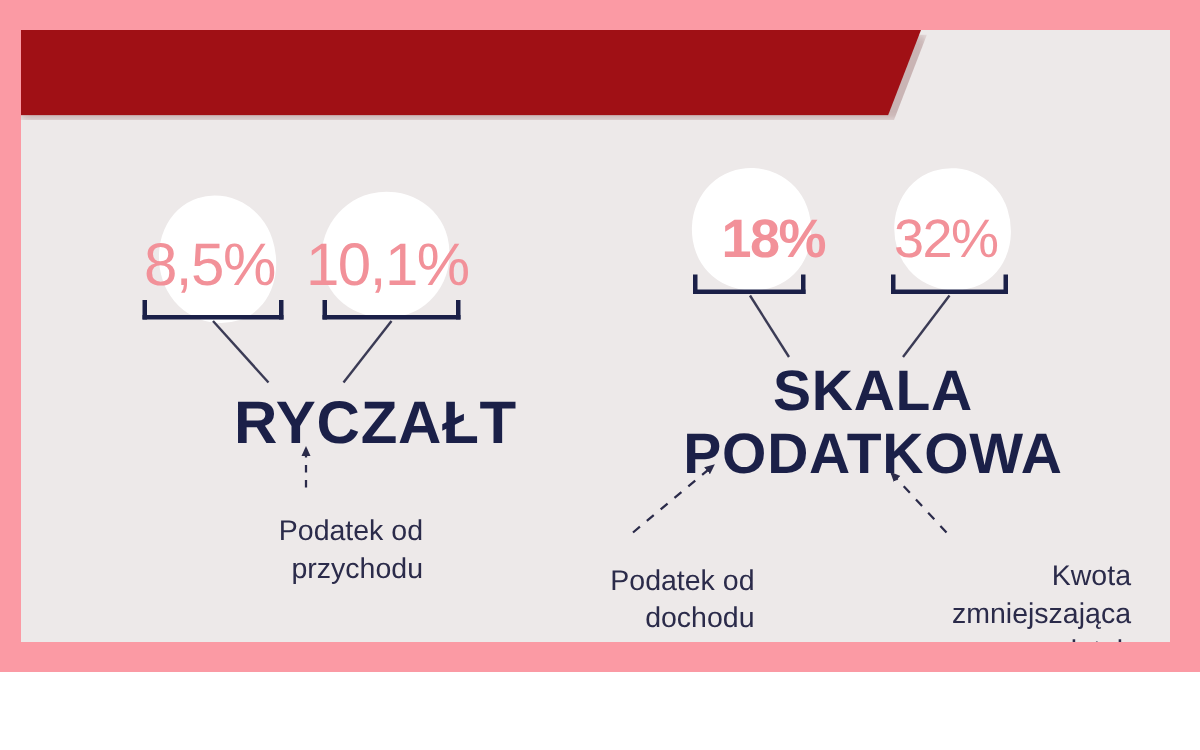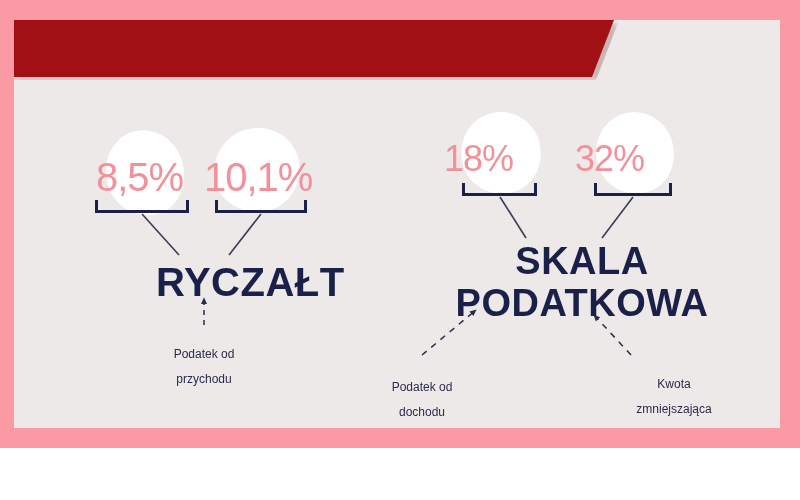--- a/index.html
+++ b/index.html
@@ -91,23 +91,23 @@
     z-index:15;
     margin-left:38px;
   }
   #h-ryczalt { font-size:40px; letter-spacing:.5px; }
   .h-skala   { font-size:38px; letter-spacing:.5px; text-align:center; }
 
   
   .caption {
     position:absolute;
     color:#2B2B4A;
-    font-size:12px;
+    font-size:19px;
     line-height:25px;
-    text-align:center;
+    text-align:right;
     white-space:pre-line;
     z-index:15;
   }
 
   
   #links {
     position:absolute;
     left:0; top:0;
     width:766px; height:460px;
     z-index:14;
@@ -124,22 +124,22 @@
     <div id="banner"></div>
     <div id="banner-title">Rozliczanie najmu – najem prywatny</div>
 
     <div class="blob" style="left:92px;  top:110px; width:78px;  height:86px; transform:rotate(-18deg);"></div>
     <div class="blob" style="left:200px; top:108px; width:86px;  height:84px; transform:rotate(-14deg);"></div>
     <div class="blob" style="left:447px; top:92px;  width:80px;  height:82px; transform:rotate(-20deg);"></div>
     <div class="blob" style="left:582px; top:92px;  width:78px;  height:82px; transform:rotate(-18deg);"></div>
 
     <div class="pct" style="left:82px;  top:135px;">8,5%</div>
     <div class="pct" style="left:190px; top:135px;">10,1%</div>
-    <div class="pct small" style="left:430px; top:118px;">18%</div>
-    <div class="pct small" style="left:561px; top:118px;">32%</div>
+    <div class="pct small" style="left:467px; top:118px;font-weight:bold;">18%</div>
+    <div class="pct small" style="left:582px; top:118px;">32%</div>
 
     <div class="bracket" style="left:81px;  top:180px; width:94px;"></div>
     <div class="bracket" style="left:201px; top:180px; width:92px;"></div>
     <div class="bracket" style="left:448px; top:163px; width:75px;"></div>
     <div class="bracket" style="left:580px; top:163px; width:78px;"></div>
 
     <svg id="links" viewBox="0 0 766 460" xmlns="http://www.w3.org/2000/svg">
       <defs>
         <marker id="arrow" viewBox="0 0 10 10" refX="8" refY="5" markerWidth="5" markerHeight="5" orient="auto-start-reverse">
           <path d="M0,1 L9,5 L0,9 z" fill="#2B2B4A"></path>

